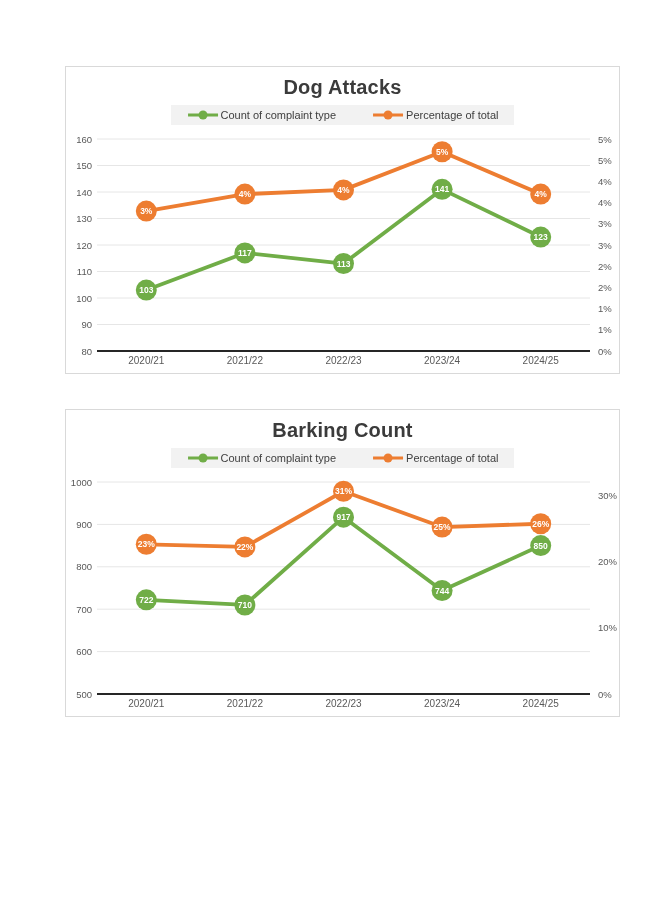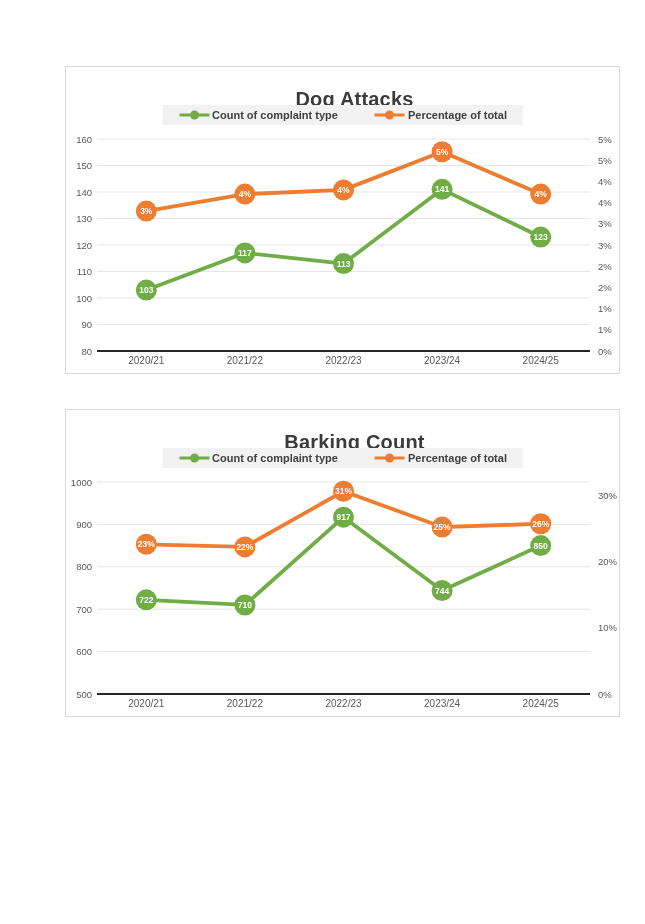--- a/index.html
+++ b/index.html
@@ -2,26 +2,26 @@
 <html><head>
 <meta charset="utf-8">
 <style>
   html,body{margin:0;padding:0;background:#ffffff;}
   body{width:645px;height:924px;font-family:"Liberation Sans",sans-serif;}
   .page{position:relative;width:645px;height:924px;background:#ffffff;overflow:hidden;}
   .chart-card{position:absolute;left:65px;width:555px;height:308px;background:#ffffff;
     border:1px solid #d9d9d9;box-sizing:border-box;}
   #card-0{top:66px;}
   #card-1{top:409px;}
-  .chart-title{position:absolute;top:9px;left:0;width:100%;text-align:center;margin:12px;
+  .chart-title{position:absolute;top:9px;left:0;width:100%;text-align:center;margin:0;
     font-size:20px;font-weight:bold;color:#3b3b3b;letter-spacing:.2px;}
   .legend{position:absolute;top:38px;left:50%;transform:translateX(-50%);
     display:flex;align-items:center;gap:36px;background:#f2f2f2;padding:4px 16px;white-space:nowrap;}
   .legend-item{display:flex;align-items:center;gap:2px;}
-  .legend-label{font-size:11px;color:#404040;font-weight:bold;}
+  .legend-label{font-size:11px;color:#404040;}
   svg.plot{position:absolute;left:0;top:0;width:553px;height:306px;display:block;}
   .tick-label{font-size:9.5px;fill:#595959;}
   .cat-label{font-size:10px;fill:#595959;}
   .pt-label{font-size:8.5px;font-weight:bold;fill:#ffffff;}
 </style>
 </head>
 <body>
 
 <div class="page">
 

